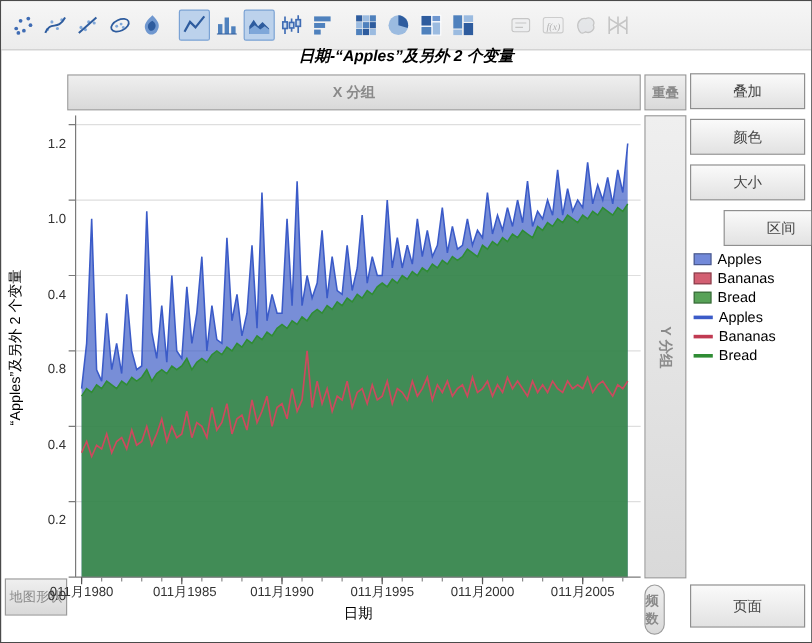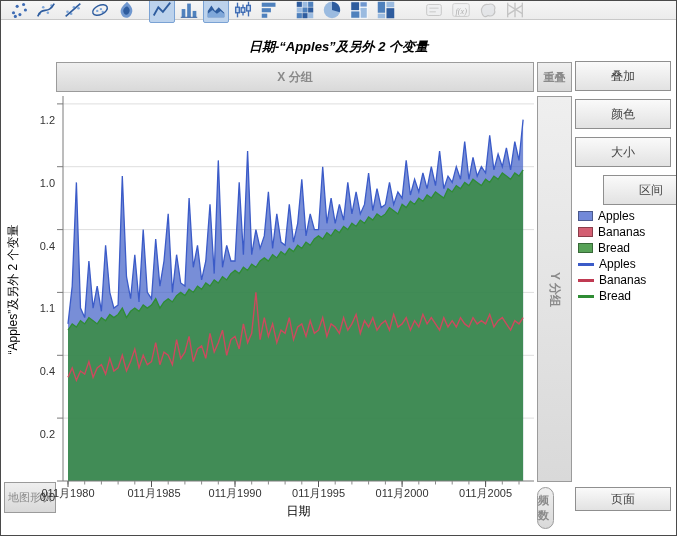--- a/index.html
+++ b/index.html
@@ -2,21 +2,21 @@
 <html><head>
 <meta charset="utf-8">
 <style>
   html,body{margin:0;padding:0;background:#fff;}
   .window{
     position:relative;width:675px;height:534px;border:1px solid #4a4a4a;
     background:#ffffff;font-family:"Liberation Sans",sans-serif;overflow:hidden;
   }
   
   .toolbar{
-    position:absolute;left:0;top:0;width:100%;height:19px;
+    position:absolute;left:0;top:0;width:100%;height:41px;
     background:linear-gradient(180deg,#f6f6f6,#ececec);
     border-bottom:1px solid #c9c9c9;
     display:flex;align-items:center;padding-left:4px;box-sizing:border-box;
   }
   .icon-btn{
     width:26px;height:26px;display:flex;align-items:center;justify-content:center;
     border:1px solid transparent;border-radius:2px;background:transparent;padding:0;margin:0 0 0 1px;
   }
   .icon-btn svg{width:22px;height:22px;display:block;}
   .icon-btn.active{background:#bcd2ec;border-color:#7aa2d4;}
@@ -40,21 +40,21 @@
     background:linear-gradient(180deg,#fafafa,#e2e2e2);
     border:1px solid #8f8f8f;color:#444;
     display:flex;align-items:center;justify-content:center;font-size:12px;
   }
   #zone-x-group{left:55px;top:61px;width:478px;height:30px;}
   #zone-overlay{left:536px;top:61px;width:35px;height:30px;font-size:11px;}
   #zone-y-group{left:536px;top:95px;width:35px;height:386px;}
   #zone-y-group .vtext{transform:rotate(90deg);white-space:nowrap;}
   #zone-map-shape{left:3px;top:481px;width:52px;height:31px;font-size:11px;font-weight:normal;align-items:center;}
   #zone-frequency{left:536px;top:486px;width:17px;height:42px;font-size:11px;border-radius:10px;}
-  #btn-page{left:574px;top:486px;width:96px;height:24px;}
+  #btn-page{left:574px;top:486px;width:96px;height:36px;}
   
   #right-buttons .panel-btn{left:574px;width:96px;height:30px;}
   
   .legend{position:absolute;left:577px;top:207px;}
   .legend-row{display:flex;align-items:center;height:16px;}
   .legend-row .swatch{width:15px;height:10px;border:1px solid rgba(0,0,0,.35);box-sizing:border-box;margin-right:5px;}
   .legend-row .line-swatch{width:16px;height:3px;margin-right:5px;}
   .legend-row .lbl{font-size:12px;color:#000;}
   
   #chart-svg{position:absolute;left:56px;top:95px;}
@@ -348,21 +348,21 @@
       <line x1="178.0" y1="385" x2="178.0" y2="391" stroke="#555555"></line>
       <line x1="261.5" y1="385" x2="261.5" y2="391" stroke="#555555"></line>
       <line x1="345.1" y1="385" x2="345.1" y2="391" stroke="#555555"></line>
       <line x1="428.6" y1="385" x2="428.6" y2="391" stroke="#555555"></line>
     </svg>
 
   <div id="y-tick-labels">
       <span style="top: 1.85714px;">1.2</span>
       <span style="top: 64.7143px;">1.0</span>
       <span style="top: 127.571px;">0.4</span>
-      <span style="top: 190.429px;">1.1</span>
+      <span style="top: 190.429px;">0.8</span>
       <span style="top: 253.286px;">0.4</span>
       <span style="top: 316.143px;">0.2</span>
       <span style="top: 379px;">0.0</span>
     </div>
   <div id="x-tick-labels">
       <span style="left: 11.0106px;">011月1980</span>
       <span style="left: 97px;">011月1985</span>
       <span style="left: 178.032px;">011月1990</span>
       <span style="left: 261.543px;">011月1995</span>
       <span style="left: 345.053px;">011月2000</span>

